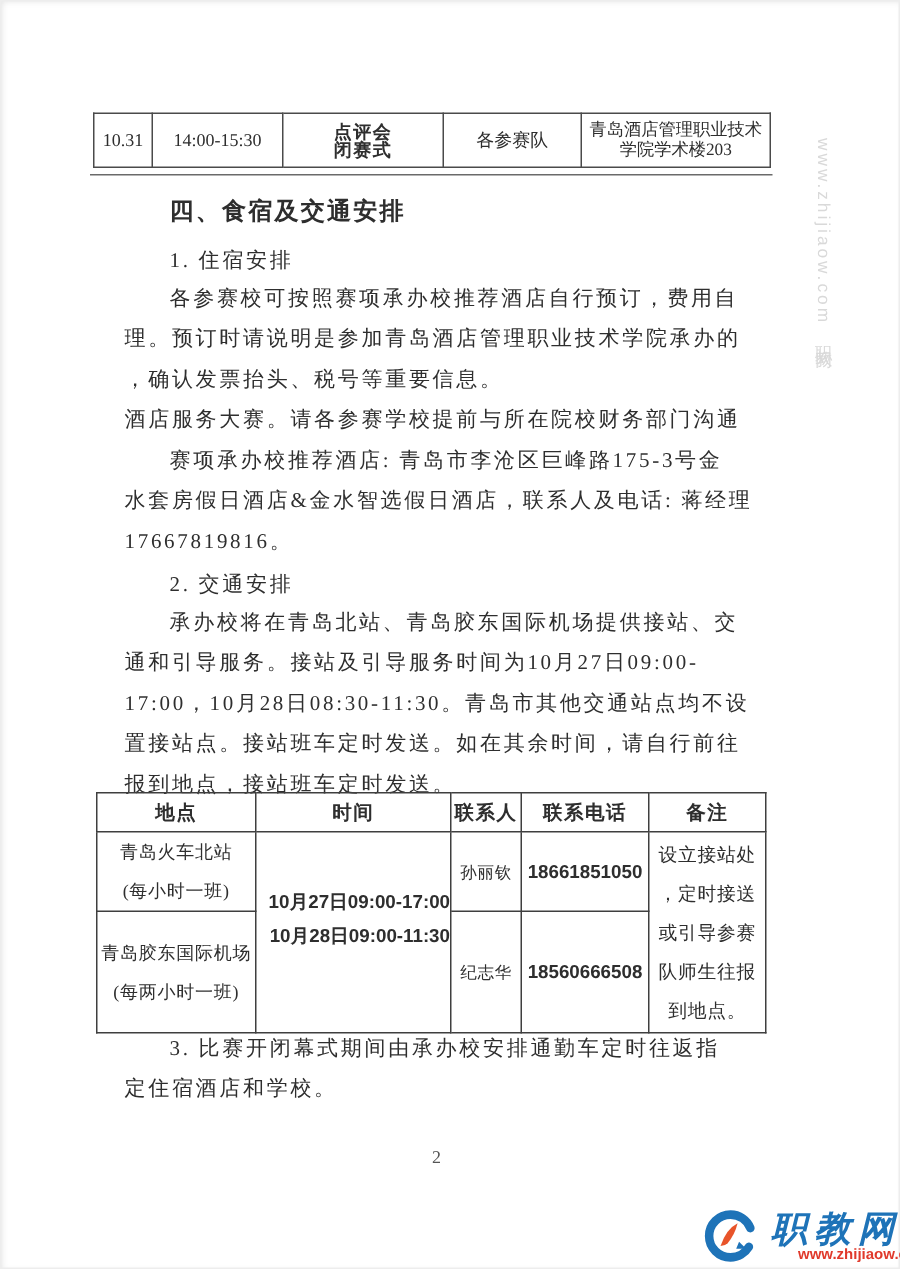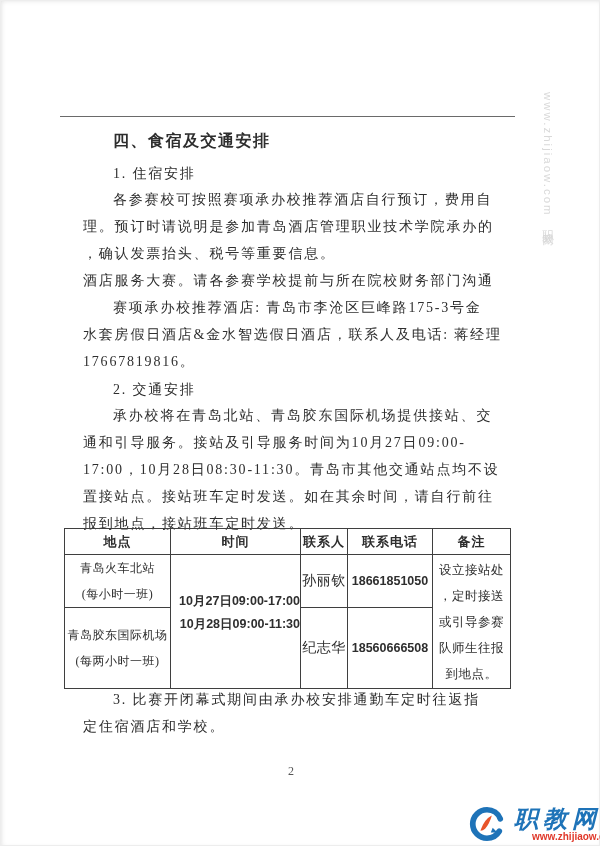--- a/index.html
+++ b/index.html
@@ -30,21 +30,21 @@
   
   .transport { position:absolute; left:64px; top:528px; width:446px;padding-left:35px; }
   .transport th, .transport td { border:1px solid #3f3f3f; text-align:center; vertical-align:middle; padding:0; }
   .transport th { font-size:13px; font-weight:bold; height:26px; letter-spacing:1px; }
   .loc-cell div { line-height:26px; font-size:12px; letter-spacing:0.5px; }
   .loc-cell { vertical-align:middle; }
   .num { font-family:"Liberation Sans","DejaVu Sans",sans-serif; font-weight:bold; font-size:12.5px; }
   .time-cell { vertical-align:middle; }
   .time-cell .inner { display:flex; flex-direction:column; gap:6px; padding-bottom:18px; justify-content:center; align-items:flex-end; height:100%; }
   .note-cell div { line-height:26px; font-size:12.5px; letter-spacing:0.5px; }
-  .contact { font-size:14px; letter-spacing:0.5px; }
+  .contact { font-size:11px; letter-spacing:0.5px; }
   
   .pagenum { position:absolute; left:282px; top:764px; width:18px; text-align:center; font-size:12px; color:#555; }
   .side-wm {
     position:absolute; left:540px; top:92px; height:230px;
     writing-mode:vertical-rl; text-orientation:mixed;
     font-family:"Liberation Sans","DejaVu Sans",sans-serif;
     font-size:11.5px; letter-spacing:2px; color:#cdcdcd; opacity:.75; white-space:nowrap;
   }
   .logo { position:absolute; left:466px; top:802px; width:134px; height:42px; }
   .logo-icon { position:absolute; left:2px; top:3px; }
@@ -56,20 +56,44 @@
   .logo-url {
     position:absolute; left:66px; top:29px; font-size:10px; font-weight:bold;
     color:#e0392b; font-family:"Liberation Sans","DejaVu Sans",sans-serif; white-space:nowrap;
   }
 </style>
 </head>
 <body>
 
 <div class="page">
 
+  <table class="sched">
+    <colgroup>
+      <col style="width:39px">
+        <col style="width:87px">
+        <col style="width:107px">
+      <col style="width:92px">
+        <col style="width:126px">
+    </colgroup>
+    <tbody>
+        <tr>
+      <td>10.31</td>
+      <td>14:00-15:30</td>
+      <td class="two-line event">
+        <div>点评会</div>
+        <div>闭赛式</div>
+      </td>
+      <td>各参赛队</td>
+      <td class="two-line">
+        <div>青岛酒店管理职业技术</div>
+        <div>学院学术楼203</div>
+      </td>
+    </tr>
+  </tbody>
+    </table>
   <div class="sched-outer-line"></div>
 
   <div class="sec-title">四、食宿及交通安排</div>
 
   <div class="sub-title" style="top:165px">1. 住宿安排</div>
 
   <div class="para" style="top:186px">
     <div class="tl ind">各参赛校可按照赛项承办校推荐酒店自行预订，费用自</div>
     <div class="tl">理。预订时请说明是参加青岛酒店管理职业技术学院承办的</div>
     <div class="tl">，确认发票抬头、税号等重要信息。</div>

